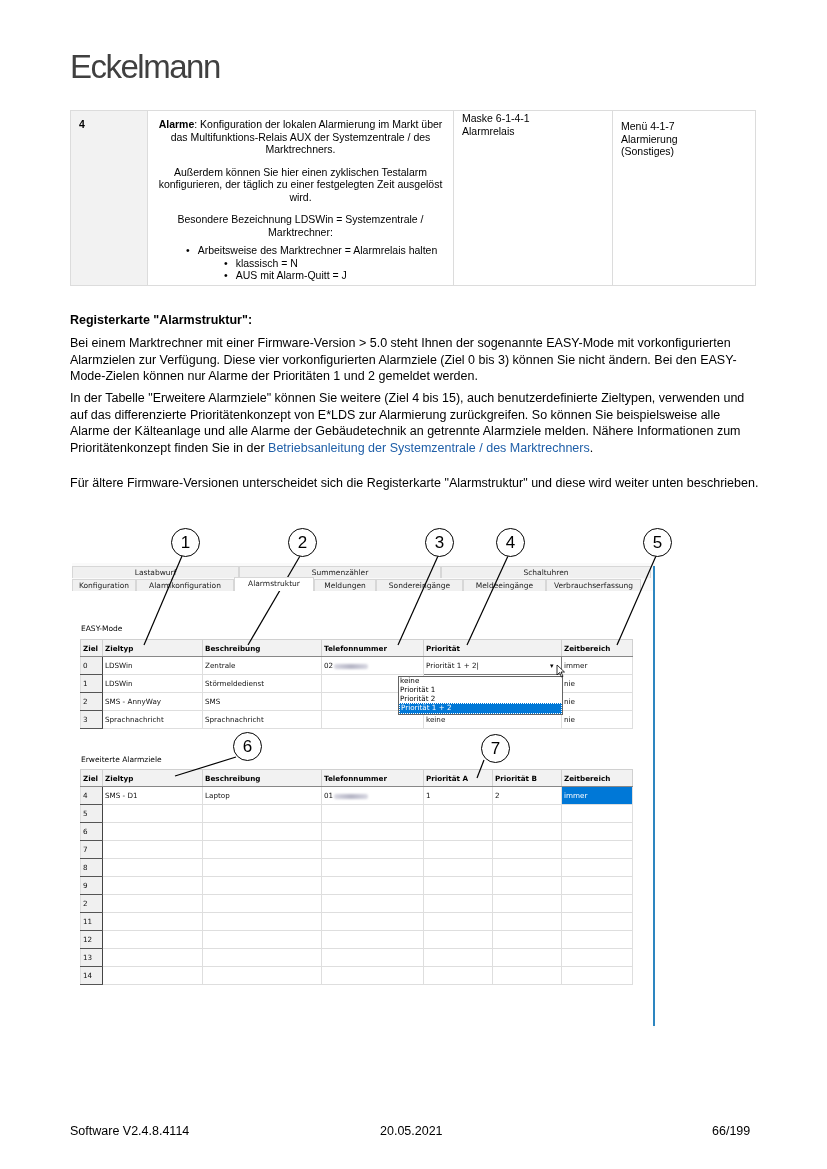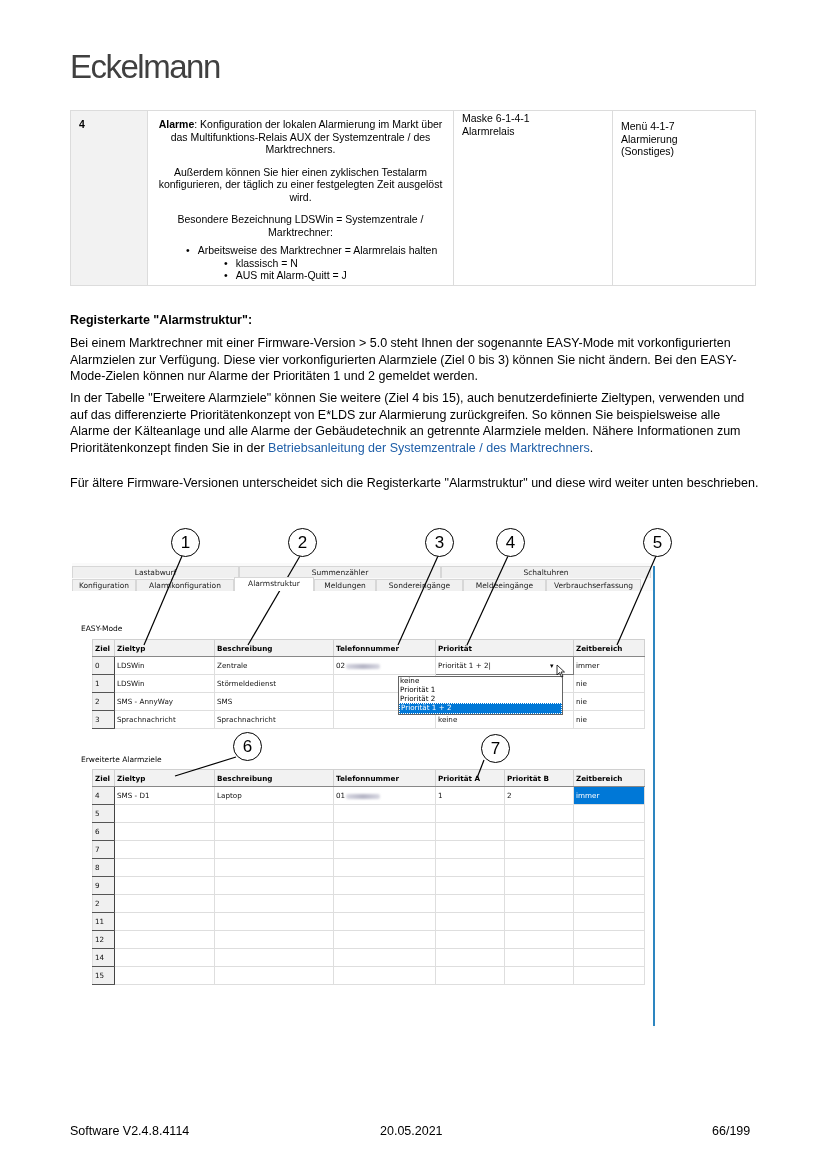--- a/index.html
+++ b/index.html
@@ -30,21 +30,21 @@
 
   
   .shot { position: absolute; left: 72px; top: 563px; width: 583px; height: 465px; background: #fafafa; font-family: "DejaVu Sans", sans-serif; font-size: 7.5px; }
   .shot-rightline { position: absolute; left: 653px; top: 566px; width: 2px; height: 460px; background: #2d86c0; }
   .tabrow { position: absolute; left: 0; height: 12px; display: flex; }
   .tab { border: 1px solid #d7d7d7; border-bottom: none; background: #f0f0f0; color: #222; text-align: center; line-height: 11px; height: 12px; white-space: nowrap; }
   .tab.active { background: #fff; height: 14px; margin-top: -2px; position: relative; z-index: 2; }
   .pane { position: absolute; left: 0; top: 28px; width: 581px; height: 437px; background: #fff; }
 
   .grp-title { position: absolute; left: 9px; font-weight: normal; font-size: 7.5px; color: #000; }
-  table.grid { position: absolute; left: 8px; border-collapse: collapse; background: #fff; font-size: 7.2px; margin-left: 12px; }
+  table.grid { position: absolute; left: 8px; border-collapse: collapse; background: #fff; font-size: 7.2px; }
   table.grid th { background: #f2f2f2; text-align: left; font-weight: bold; border: 1px solid #d0d0d0; border-bottom: 1px solid #888; padding: 0 2px; height: 17px; }
   table.grid td { border: 1px solid #dedede; padding: 0 2px; height: 18px; color: #111; }
   table.grid td.rh { background: #f0f0f0; border-right: 1.5px solid #444; border-bottom: 1px solid #555; }
   table.grid td.sel { background: #0078d7; color: #fff; }
   .blur { display: inline-block; width: 34px; height: 5px; background: linear-gradient(90deg,#d8d8e2,#b5b5c5,#d8d8e2); border-radius: 2px; vertical-align: middle; margin-left: 1px; filter: blur(0.8px); }
 
   .dropdown { position: absolute; left: 398px; top: 676px; width: 165px; background: #fff; border: 1px solid #646464; font-family: "DejaVu Sans", sans-serif; font-size: 7.2px; line-height: 8.8px; z-index: 5; }
   .dropdown div { padding-left: 1px; }
   .dropdown .hl { background: #0078d7; color: #fff; border: 1px dotted #fff; }
   .dd-arrow { position: absolute; left: 550px; top: 662px; width: 10px; height: 10px; font-size: 7px; z-index: 6; }
@@ -246,30 +246,30 @@
         <tr>
           <td class="rh">12</td>
           <td></td>
           <td></td>
           <td></td>
           <td></td>
           <td></td>
           <td></td>
         </tr>
         <tr>
+          <td class="rh">13</td>
+          <td></td>
+          <td></td>
+          <td></td>
+          <td></td>
+          <td></td>
+          <td></td>
+        </tr>
+        <tr>
           <td class="rh">14</td>
-          <td></td>
-          <td></td>
-          <td></td>
-          <td></td>
-          <td></td>
-          <td></td>
-        </tr>
-        <tr>
-          <td class="rh">15</td>
           <td></td>
           <td></td>
           <td></td>
           <td></td>
           <td></td>
           <td></td>
         </tr>
       </tbody>
   </table>
 </div>

